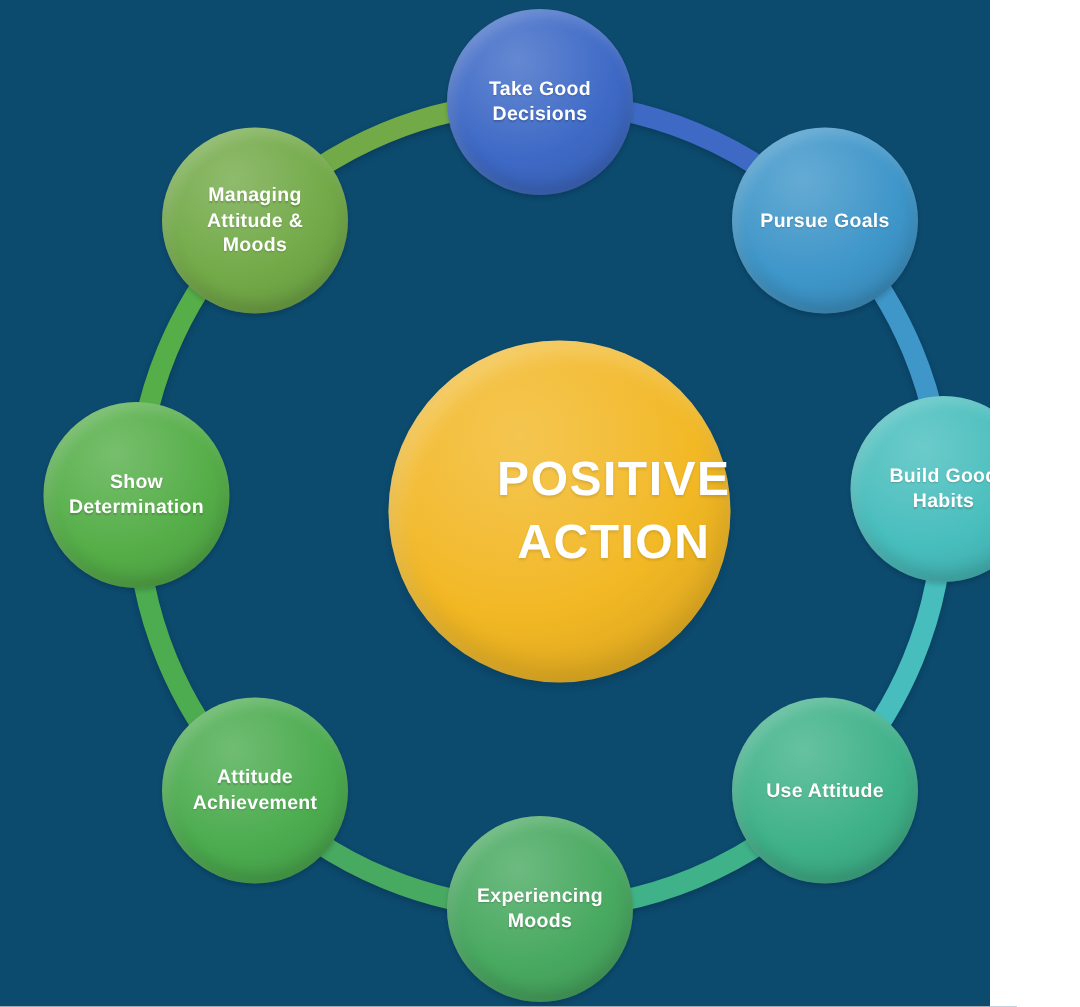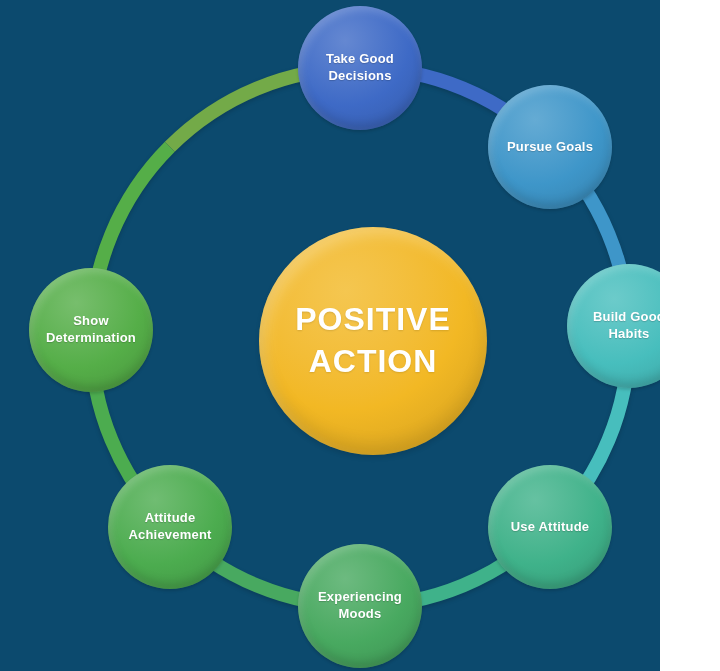--- a/index.html
+++ b/index.html
@@ -41,21 +41,21 @@
   }
   .center-node {
     position: absolute;
     left: 259px;
     top: 227px;
     width: 228px;
     height: 228px;
     border-radius: 50%;
     display: flex;
     align-items: center;
-    justify-content: center;
+    justify-content: flex-end;
     text-align: center;
     color: #ffffff;
     box-shadow: inset 0 -10px 16px rgba(0,0,0,0.10),
                 inset 6px 8px 14px rgba(255,255,255,0.25),
                 0 3px 5px rgba(0,0,0,0.12);
   }
   .center-node .label {
     white-space: pre-line;
     font-size: 32px;
     font-weight: 700;
@@ -101,19 +101,24 @@
 Moods</span>
   </div>
   <div class="node" style="left: 108px; top: 465px; background: radial-gradient(circle at 38% 28%, color-mix(in srgb, rgb(76, 172, 79) 80%, white) 0%, rgb(76, 172, 79) 55%, color-mix(in srgb, rgb(76, 172, 79) 85%, black) 100%);">
     <span class="label">Attitude
 Achievement</span>
   </div>
   <div class="node" style="left: 29px; top: 268px; background: radial-gradient(circle at 38% 28%, color-mix(in srgb, rgb(85, 174, 72) 80%, white) 0%, rgb(85, 174, 72) 55%, color-mix(in srgb, rgb(85, 174, 72) 85%, black) 100%);">
     <span class="label">Show
 Determination</span>
   </div>
+  <div class="node" style="left: 108px; top: 85px; background: radial-gradient(circle at 38% 28%, color-mix(in srgb, rgb(115, 170, 72) 80%, white) 0%, rgb(115, 170, 72) 55%, color-mix(in srgb, rgb(115, 170, 72) 85%, black) 100%);">
+    <span class="label">Managing
+Attitude &amp;
+Moods</span>
+  </div>
 
   <div class="center-node" style="background: radial-gradient(circle at 38% 28%, color-mix(in srgb, rgb(242, 184, 36) 80%, white) 0%, rgb(242, 184, 36) 55%, color-mix(in srgb, rgb(242, 184, 36) 85%, black) 100%);">
     <span class="label">POSITIVE
 ACTION</span>
   </div>
 
 </div>
 
 </body></html>

